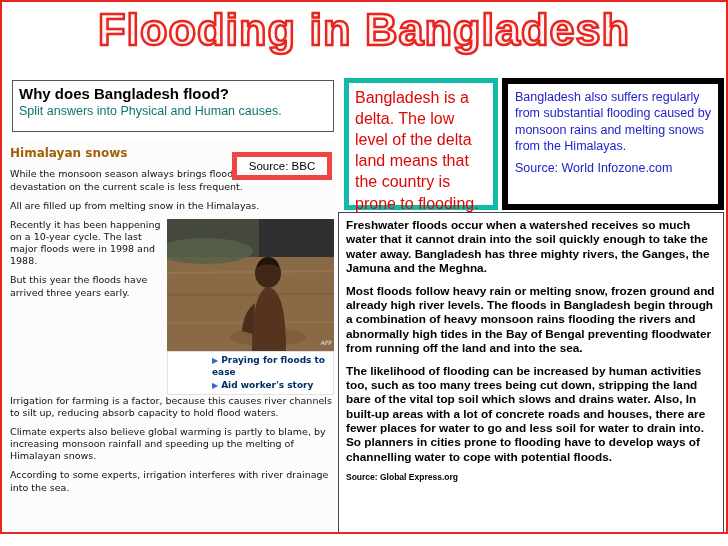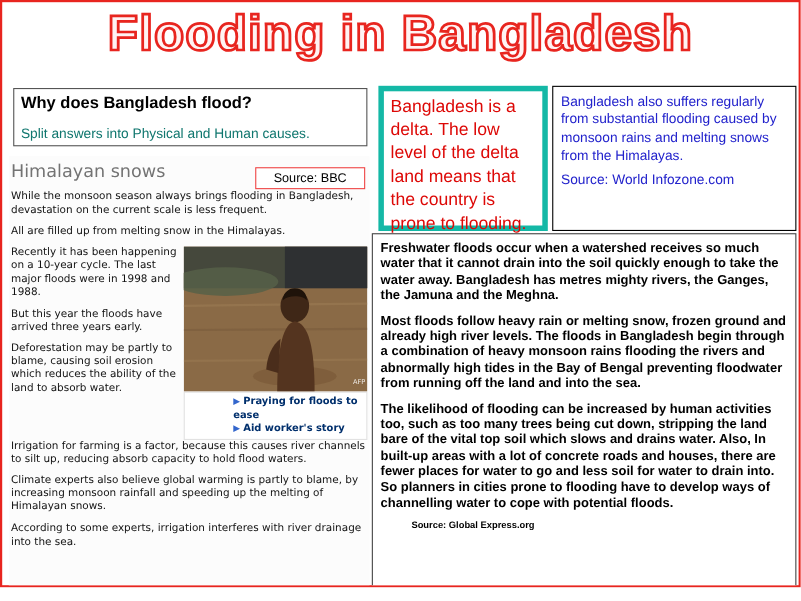--- a/index.html
+++ b/index.html
@@ -17,75 +17,75 @@
     font-size:45px; font-weight:bold; letter-spacing:1px;
     color:#fff3f3; -webkit-text-stroke:2.5px #e8251f;
     text-shadow:1px 1px 0 #f7b8b4;
   }
 
   
   .question-box {
     position:absolute; left:10px; top:78px; width:322px; min-height:52px;
     border:1px solid #555; background:#fff; padding:4px 6px;
   }
-  .q-head { font-size:15px; font-weight:bold; color:#000; margin-bottom:12px; }
+  .q-head { font-size:15px; font-weight:bold; color:#000; margin-bottom:2px; }
   .q-sub  { font-size:12.5px; color:#0f766e; }
 
   
   .delta-box {
     position:absolute; left:342px; top:76px; width:154px; height:132px;
     border:5px solid #14b8a6; background:#fff; padding:4px 6px;
     color:#dd0806; font-weight:normal; font-size:16px; line-height:1.32;
   }
 
   
   .monsoon-box {
     position:absolute; left:500px; top:76px; width:222px; height:132px;
-    border:1px solid #000000; background:#fff; padding:5px 7px;
+    border:6px solid #000000; background:#fff; padding:5px 7px;
     color:#2222cc; font-size:12.5px; line-height:1.3;
   }
   .monsoon-source { margin-top:6px; }
 
   
   .article {
     position:absolute; left:6px; top:140px; width:328px; height:400px;
     background:#fcfcfc; color:#111;
     font-family:"DejaVu Sans", sans-serif; font-size:9.5px; line-height:1.28;
     border-bottom:2px solid #777; padding:2px 2px 0 2px;
   }
-  .article-head { font-size:16px; font-weight:normal; color:#737373; margin:2px 0 7px 0; }
+  .article-head { font-size:12px; font-weight:bold; color:#a16207; margin:2px 0 7px 0; }
   .bbc-p { margin-bottom:7px; }
   .article-mid { display:flex; align-items:flex-start; }
   .article-left { width:156px; }
   .photo-col { width:167px; margin-left:3px; }
   .photo-img { display:block; width:167px; height:132px; }
   .photo-links { background:#fff; border:1px solid #e2e2e2; padding:2px 2px 2px 3px; }
   .photo-link { font-size:9px; font-weight:bold; color:#002f6c; line-height:1.4;margin-left:41px; }
   .photo-link .arrow { color:#3366cc; margin-right:3px; font-size:8px; }
   .photo-wrap { position:relative; }
   .photo-credit {
     position:absolute; right:2px; top:120px; color:#fff; font-size:6px; opacity:.85;
   }
 
   
   .source-bbc {
     position:absolute; left:230px; top:150px; width:100px;
-    border:1px solid #ef4444; background:#fff; color:#000;
+    border:5px solid #ef4444; background:#fff; color:#000;
     font-size:11.5px; padding:3px 4px; text-align:center; z-index:5;
   }
 
   
   .main-box {
     position:absolute; left:336px; top:210px; width:386px; height:332px;
     border:1px solid #444; background:#fff; padding:5px 7px 3px 7px;
     color:#000; font-weight:bold; font-size:11.8px; line-height:1.22;
     overflow:hidden;
   }
   .main-p { margin-bottom:8px; }
-  .main-source { font-size:8.5px; font-weight:bold; margin-top:2px;margin-left:28px; }
+  .main-source { font-size:8.5px; font-weight:bold; margin-top:2px; }
 </style>
 </head>
 <body>
 
 <div class="slide">
 
   <div class="title">Flooding in Bangladesh</div>
 
   <div class="question-box">
     <div class="q-head">Why does Bangladesh flood?</div>
@@ -113,21 +113,20 @@
         <p class="bbc-p">All are filled up from melting snow in the Himalayas.</p>
       </div>
 
     <div class="article-mid">
       <div class="article-left">
 
           <p class="bbc-p">Recently it has been happening on a 10-year cycle. The last major floods were in 1998 and 1988.</p>
 
           <p class="bbc-p">But this year the floods have arrived three years early.</p>
 
-          <p class="bbc-p">Deforestation may be partly to blame, causing soil erosion which reduces the ability of the land to absorb water.</p>
         </div>
 
       <div class="photo-col">
         <div class="photo-wrap">
           <svg class="photo-img" viewBox="0 0 167 132" xmlns="http://www.w3.org/2000/svg">
             <rect width="167" height="132" fill="#8a6a46"></rect>
             <rect width="167" height="38" fill="#45483c"></rect>
             <rect x="92" width="75" height="38" fill="#2e3032"></rect>
             <ellipse cx="38" cy="32" rx="48" ry="13" fill="#566048" opacity="0.85"></ellipse>
             <line x1="0" y1="54" x2="167" y2="52" stroke="#9c7c54" stroke-width="2" opacity="0.6"></line>
@@ -156,21 +155,21 @@
 
         <p class="bbc-p">Climate experts also believe global warming is partly to blame, by increasing monsoon rainfall and speeding up the melting of Himalayan snows.</p>
 
         <p class="bbc-p">According to some experts, irrigation interferes with river drainage into the sea.</p>
       </div>
   </div>
 
   <div class="main-box">
     <div>
 
-        <p class="main-p">Freshwater floods occur when a watershed receives so much water that it cannot drain into the soil quickly enough to take the water away. Bangladesh has metres mighty rivers, the Ganges, the Jamuna and the Meghna.</p>
+        <p class="main-p">Freshwater floods occur when a watershed receives so much water that it cannot drain into the soil quickly enough to take the water away. Bangladesh has three mighty rivers, the Ganges, the Jamuna and the Meghna.</p>
 
         <p class="main-p">Most floods follow heavy rain or melting snow, frozen ground and already high river levels. The floods in Bangladesh begin through a combination of heavy monsoon rains flooding the rivers and abnormally high tides in the Bay of Bengal preventing floodwater from running off the land and into the sea.</p>
 
         <p class="main-p">The likelihood of flooding can be increased by human activities too, such as too many trees being cut down, stripping the land bare of the vital top soil which slows and drains water.  Also, In built-up areas with a lot of concrete roads and houses, there are fewer places for water to go and less soil for water to drain into. So planners in cities prone to flooding have to develop ways of channelling water to cope with potential floods.</p>
       </div>
     <div class="main-source">Source: Global Express.org</div>
   </div>
 
 </div>
 

